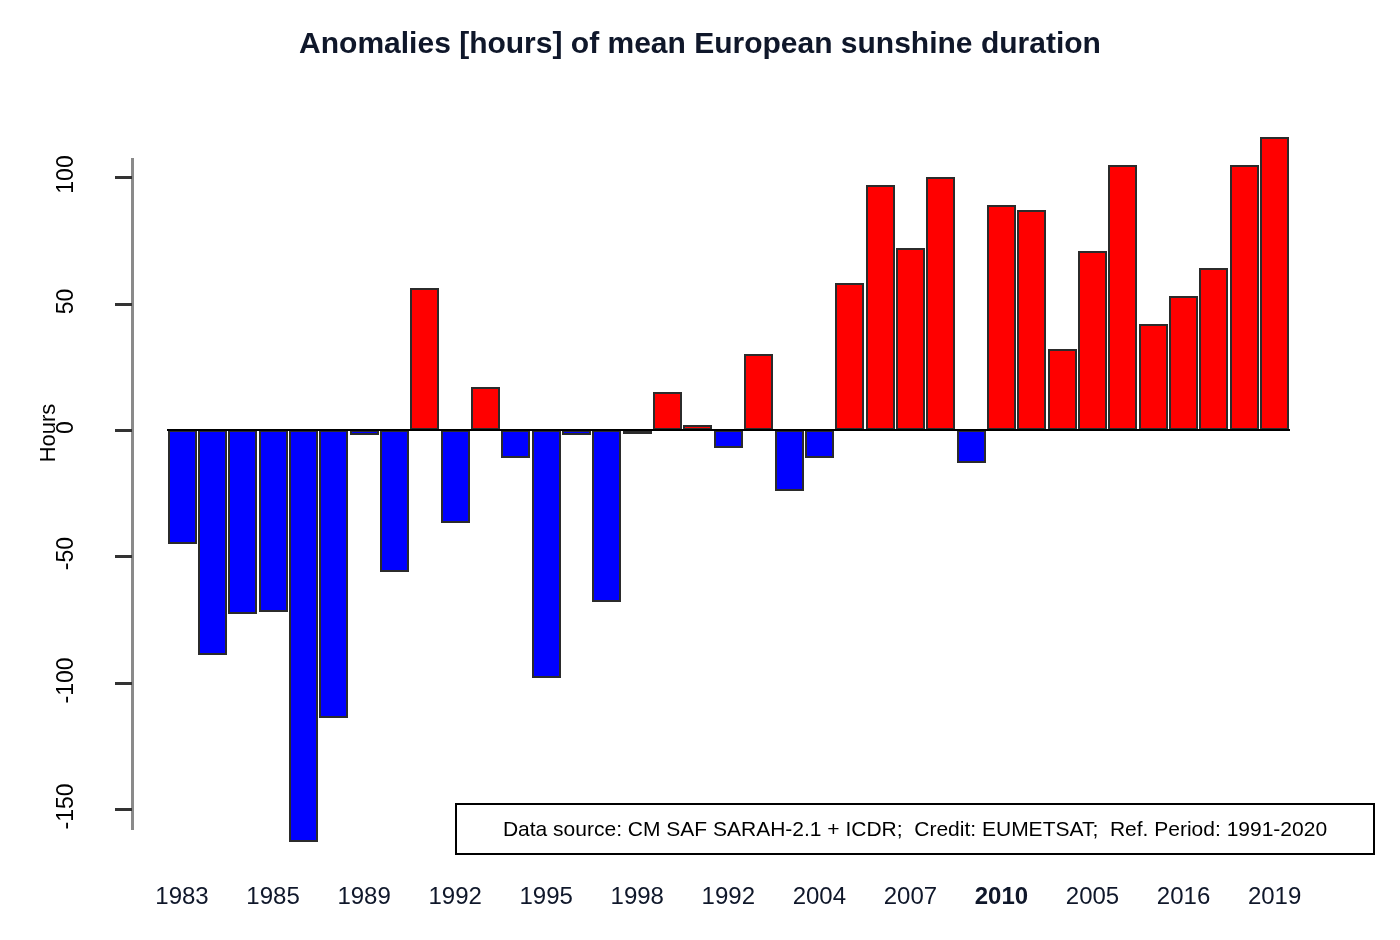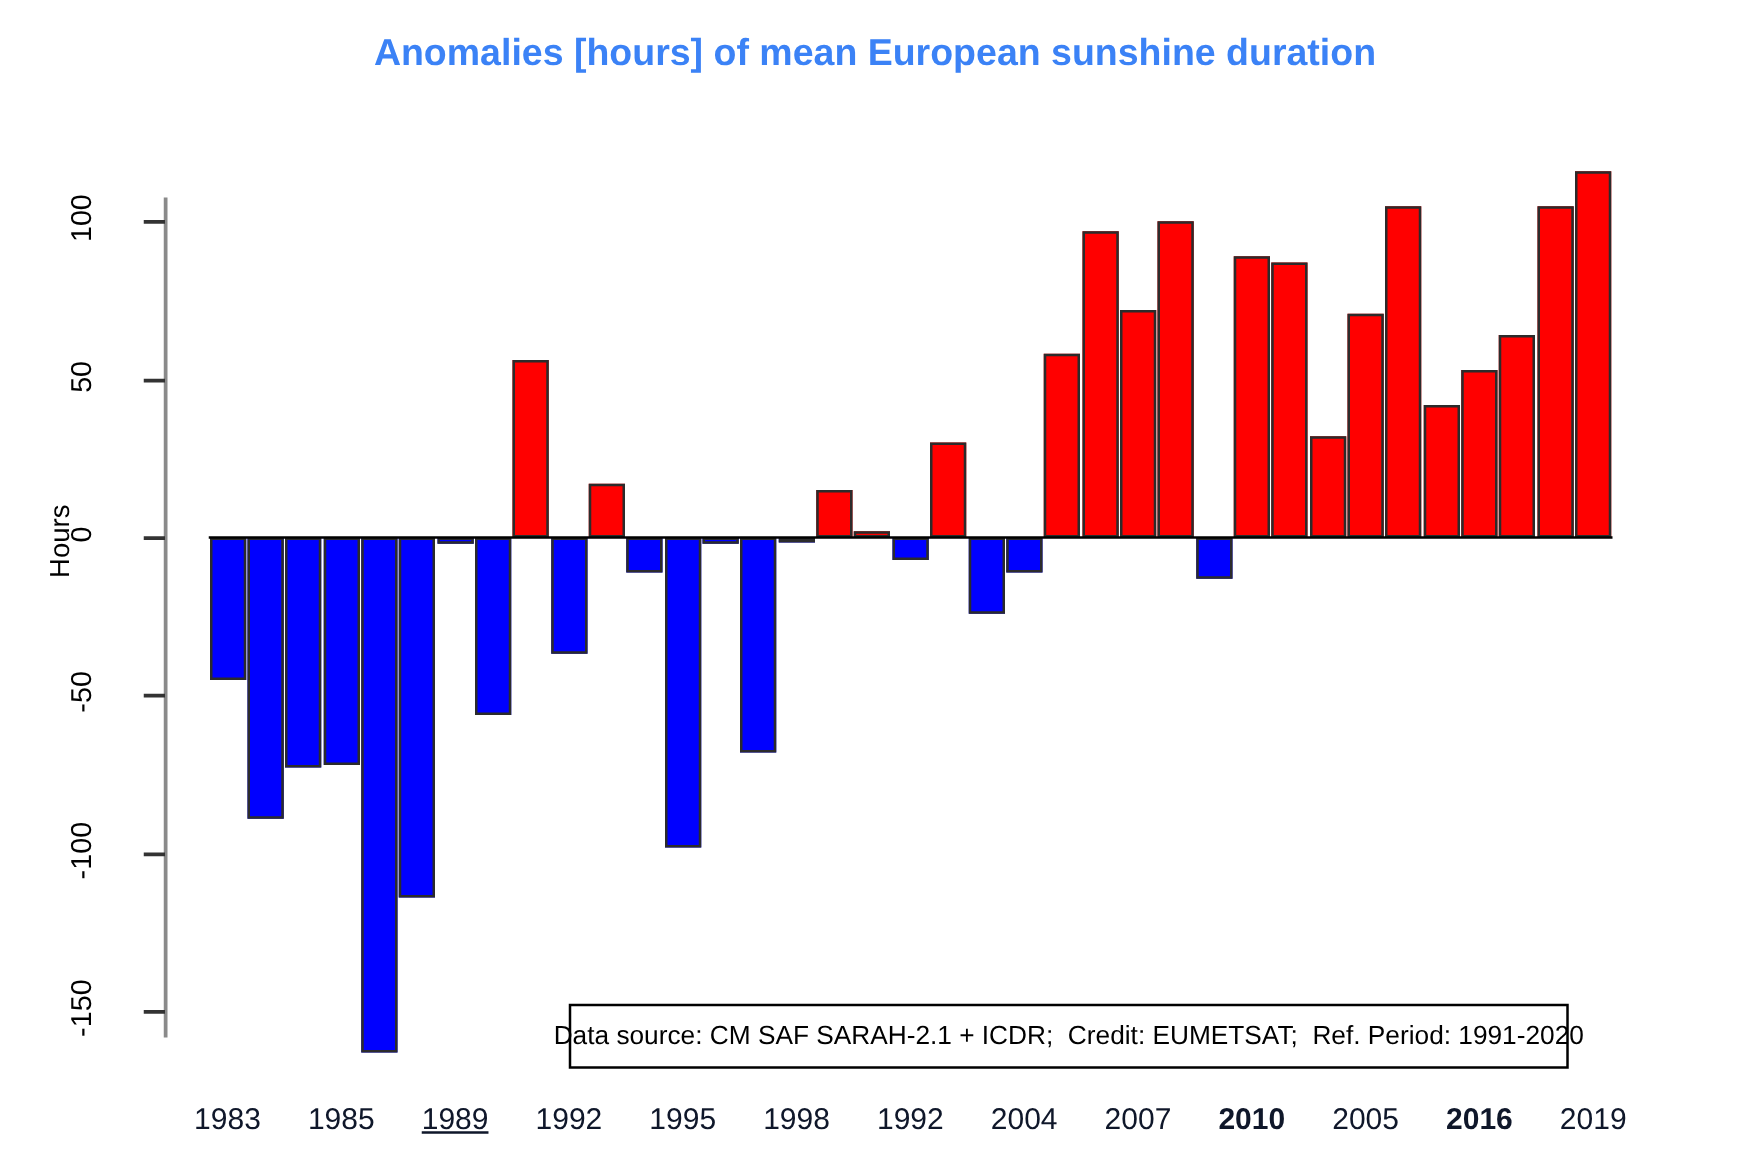--- a/index.html
+++ b/index.html
@@ -5,21 +5,21 @@
   html,body{margin:0;padding:0;}
   body{
     width:1400px;height:940px;background:#ffffff;
     font-family:"Liberation Sans", sans-serif;
     overflow:hidden;position:relative;
   }
   #chart-root{position:absolute;left:0;top:0;width:1400px;height:940px;}
 
   .chart-title{
     position:absolute;left:0;top:26px;width:1400px;text-align:center;
-    font-size:30px;font-weight:bold;color:#3b82f6;letter-spacing:0px;
+    font-size:30px;font-weight:bold;color:#0f172a;letter-spacing:0px;
     font-family:"Liberation Sans", sans-serif;
   }
 
   
   .plot-area{position:absolute;left:150px;top:120px;width:1220px;height:720px;}
 
   .y-axis-line{
     position:absolute;left:131px;top:158px;width:3px;height:672px;
     background:#8a8a8a;
   }
@@ -52,21 +52,21 @@
   .bar.pos{background:#FF0000;}
   .bar.neg{background:#0000FF;}
 
   .x-label{
     position:absolute;top:882px;
     font-size:24px;color:#0f172a;text-align:center;width:80px;
     font-family:"Liberation Sans", sans-serif;
   }
 
   .caption-box{
-    position:absolute;left:455px;top:803px;width:800px;height:52px;
+    position:absolute;left:455px;top:803px;width:920px;height:52px;
     box-sizing:border-box;
     border:2px solid #000000;background:#ffffff;
     display:flex;align-items:center;justify-content:center;
   }
   .caption-text{
     font-size:21px;color:#000;white-space:pre;
     font-family:"Liberation Sans", sans-serif;
   }
 </style>
 </head>
@@ -134,30 +134,30 @@
         <div class="bar pos" title="2018: 105" style="left: 1079.75px; top: 44.665px; width: 29px; height: 265.335px;"></div>
         <div class="bar pos" title="2019: 116" style="left: 1110.1px; top: 16.868px; width: 29px; height: 293.132px;"></div>
       </div>
   </div>
 
   <div class="zero-line" style="left: 166.5px; top: 429px; width: 1123.6px;"></div>
 
   <div id="x-labels">
       <div class="x-label" style="left: 142px;">1983</div>
       <div class="x-label" style="left: 233.05px;">1985</div>
-      <div class="x-label" style="left: 324.1px; text-decoration: underline;">1989</div>
+      <div class="x-label" style="left: 324.1px;">1989</div>
       <div class="x-label" style="left: 415.15px;">1992</div>
       <div class="x-label" style="left: 506.2px;">1995</div>
       <div class="x-label" style="left: 597.25px;">1998</div>
       <div class="x-label" style="left: 688.3px;">1992</div>
       <div class="x-label" style="left: 779.35px;">2004</div>
       <div class="x-label" style="left: 870.4px;">2007</div>
       <div class="x-label" style="left: 961.45px; font-weight: bold;">2010</div>
       <div class="x-label" style="left: 1052.5px;">2005</div>
-      <div class="x-label" style="left: 1143.55px; font-weight: bold;">2016</div>
+      <div class="x-label" style="left: 1143.55px;">2016</div>
       <div class="x-label" style="left: 1234.6px; text-align: center;">2019</div>
     </div>
 
   <div class="caption-box">
     <span class="caption-text">Data source: CM SAF SARAH-2.1 + ICDR;  Credit: EUMETSAT;  Ref. Period: 1991-2020</span>
   </div>
 
 </div>
 
 </body></html>

